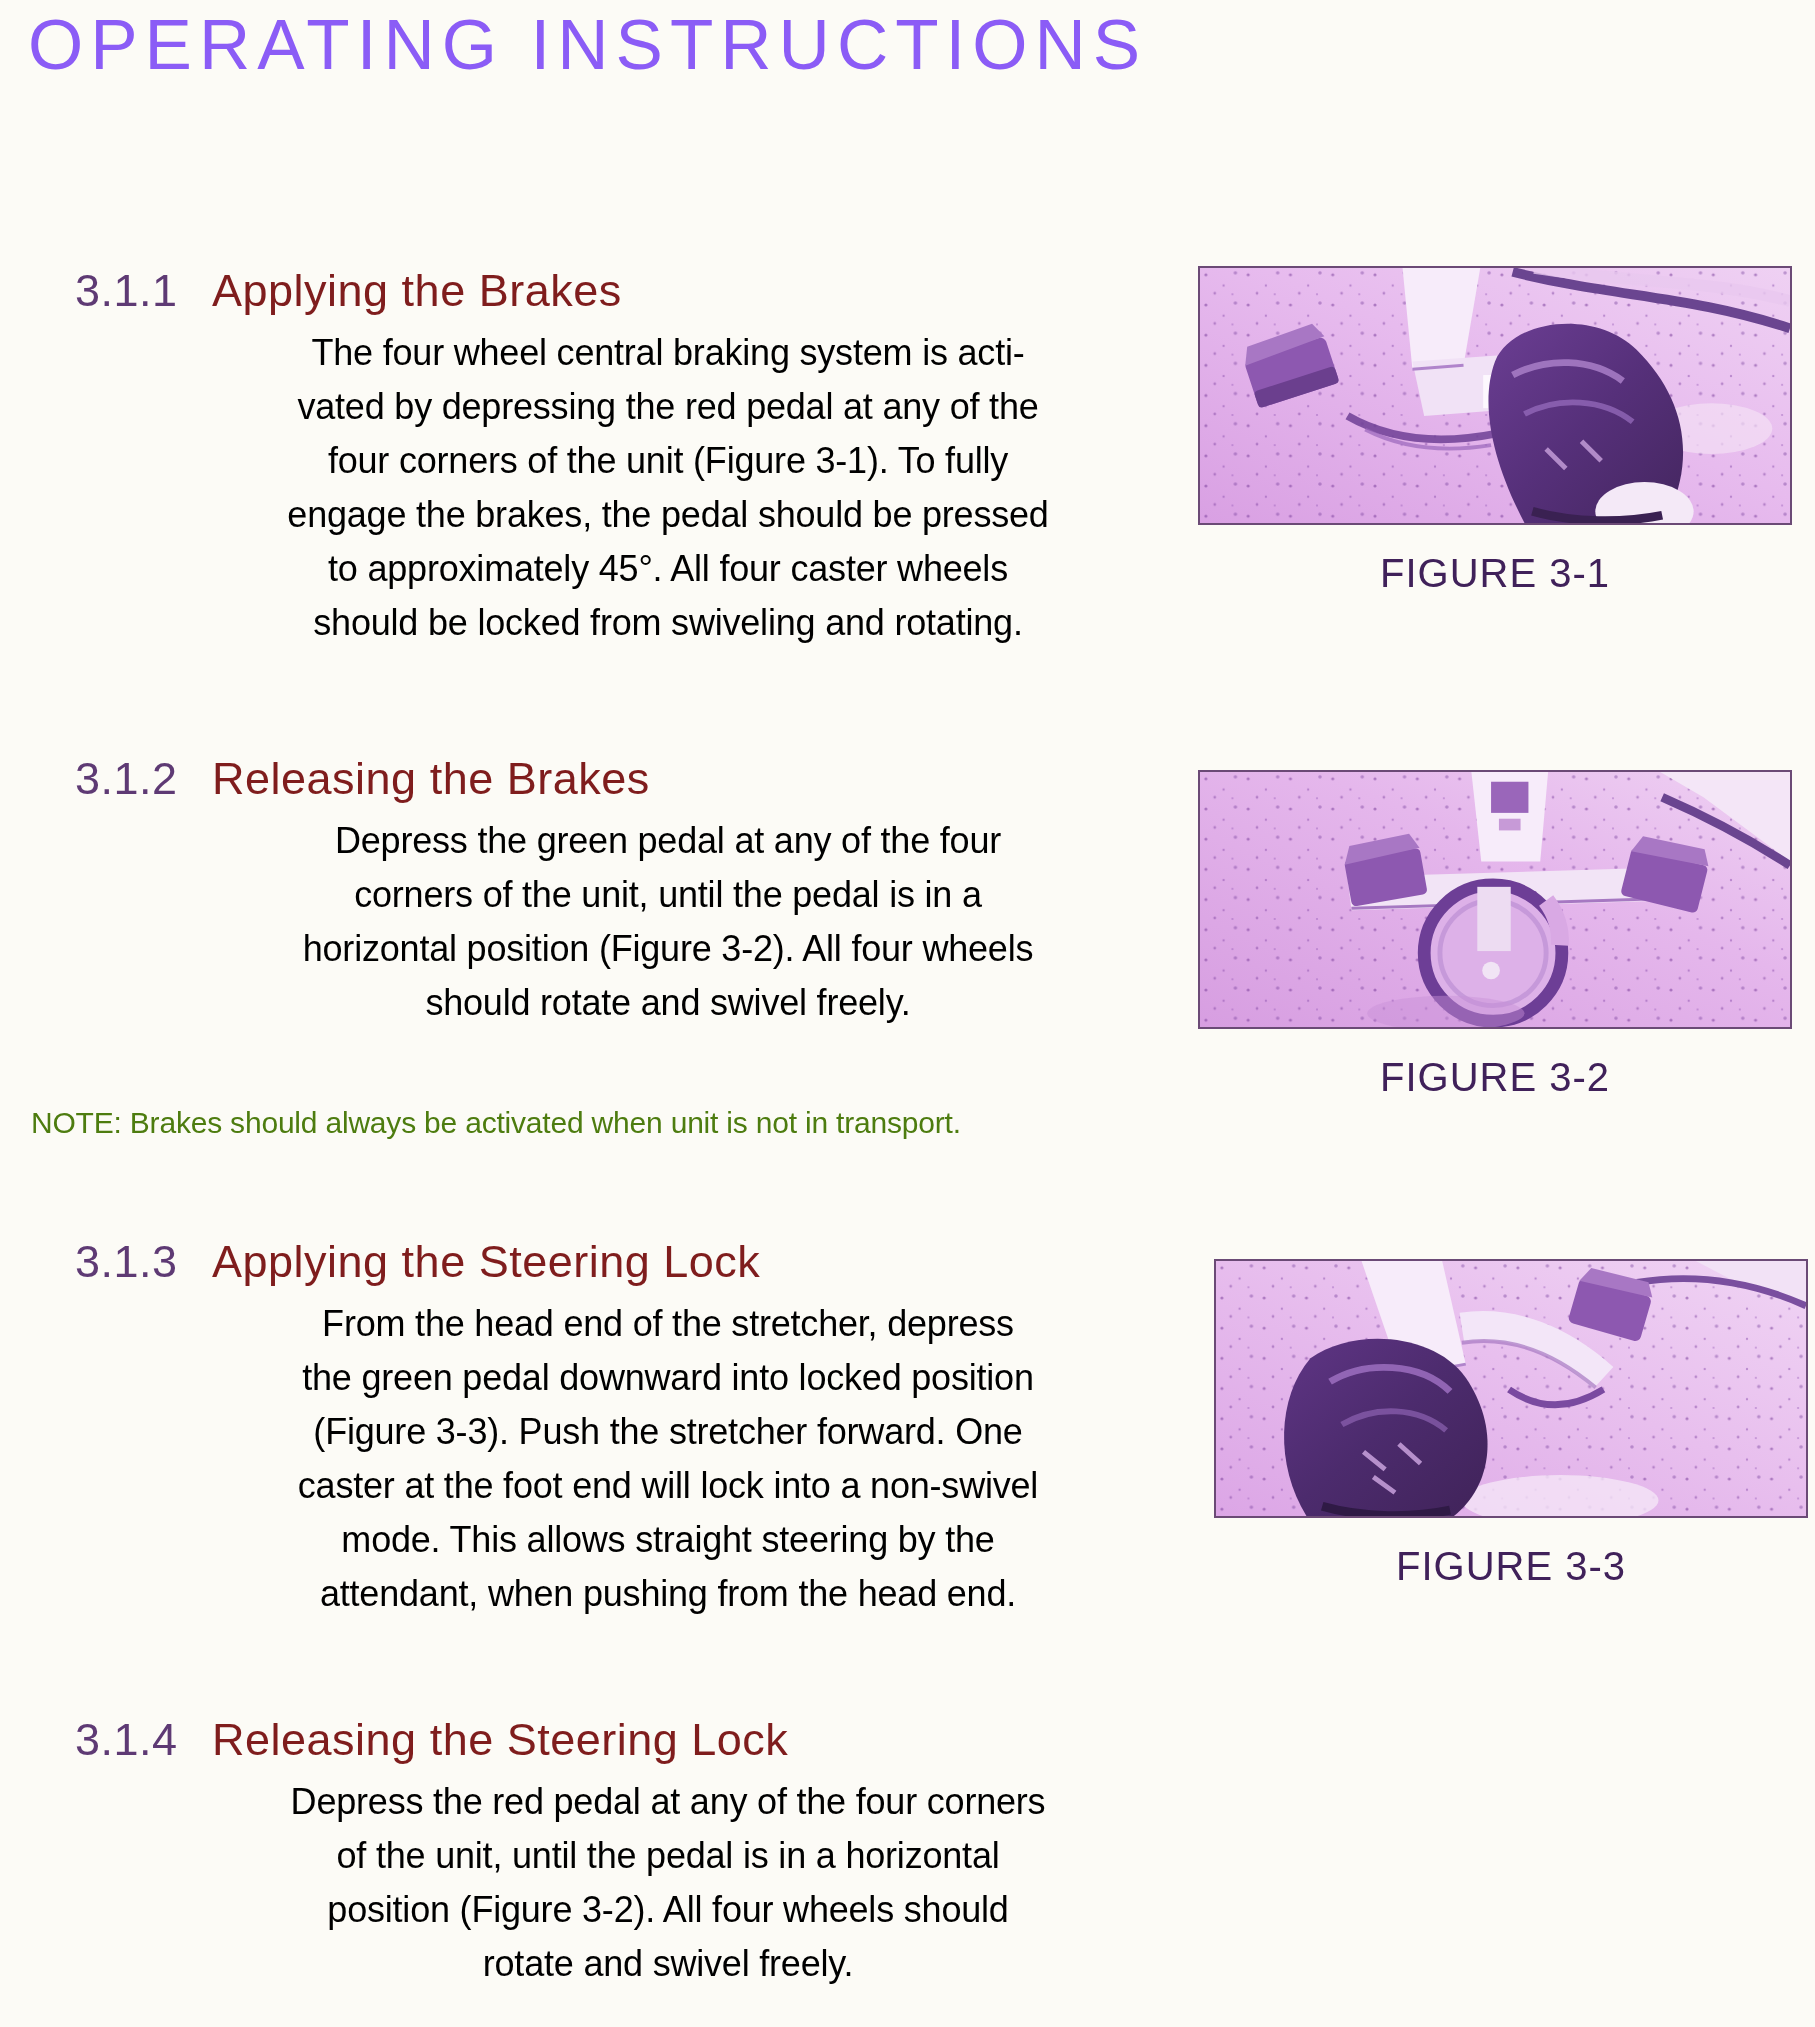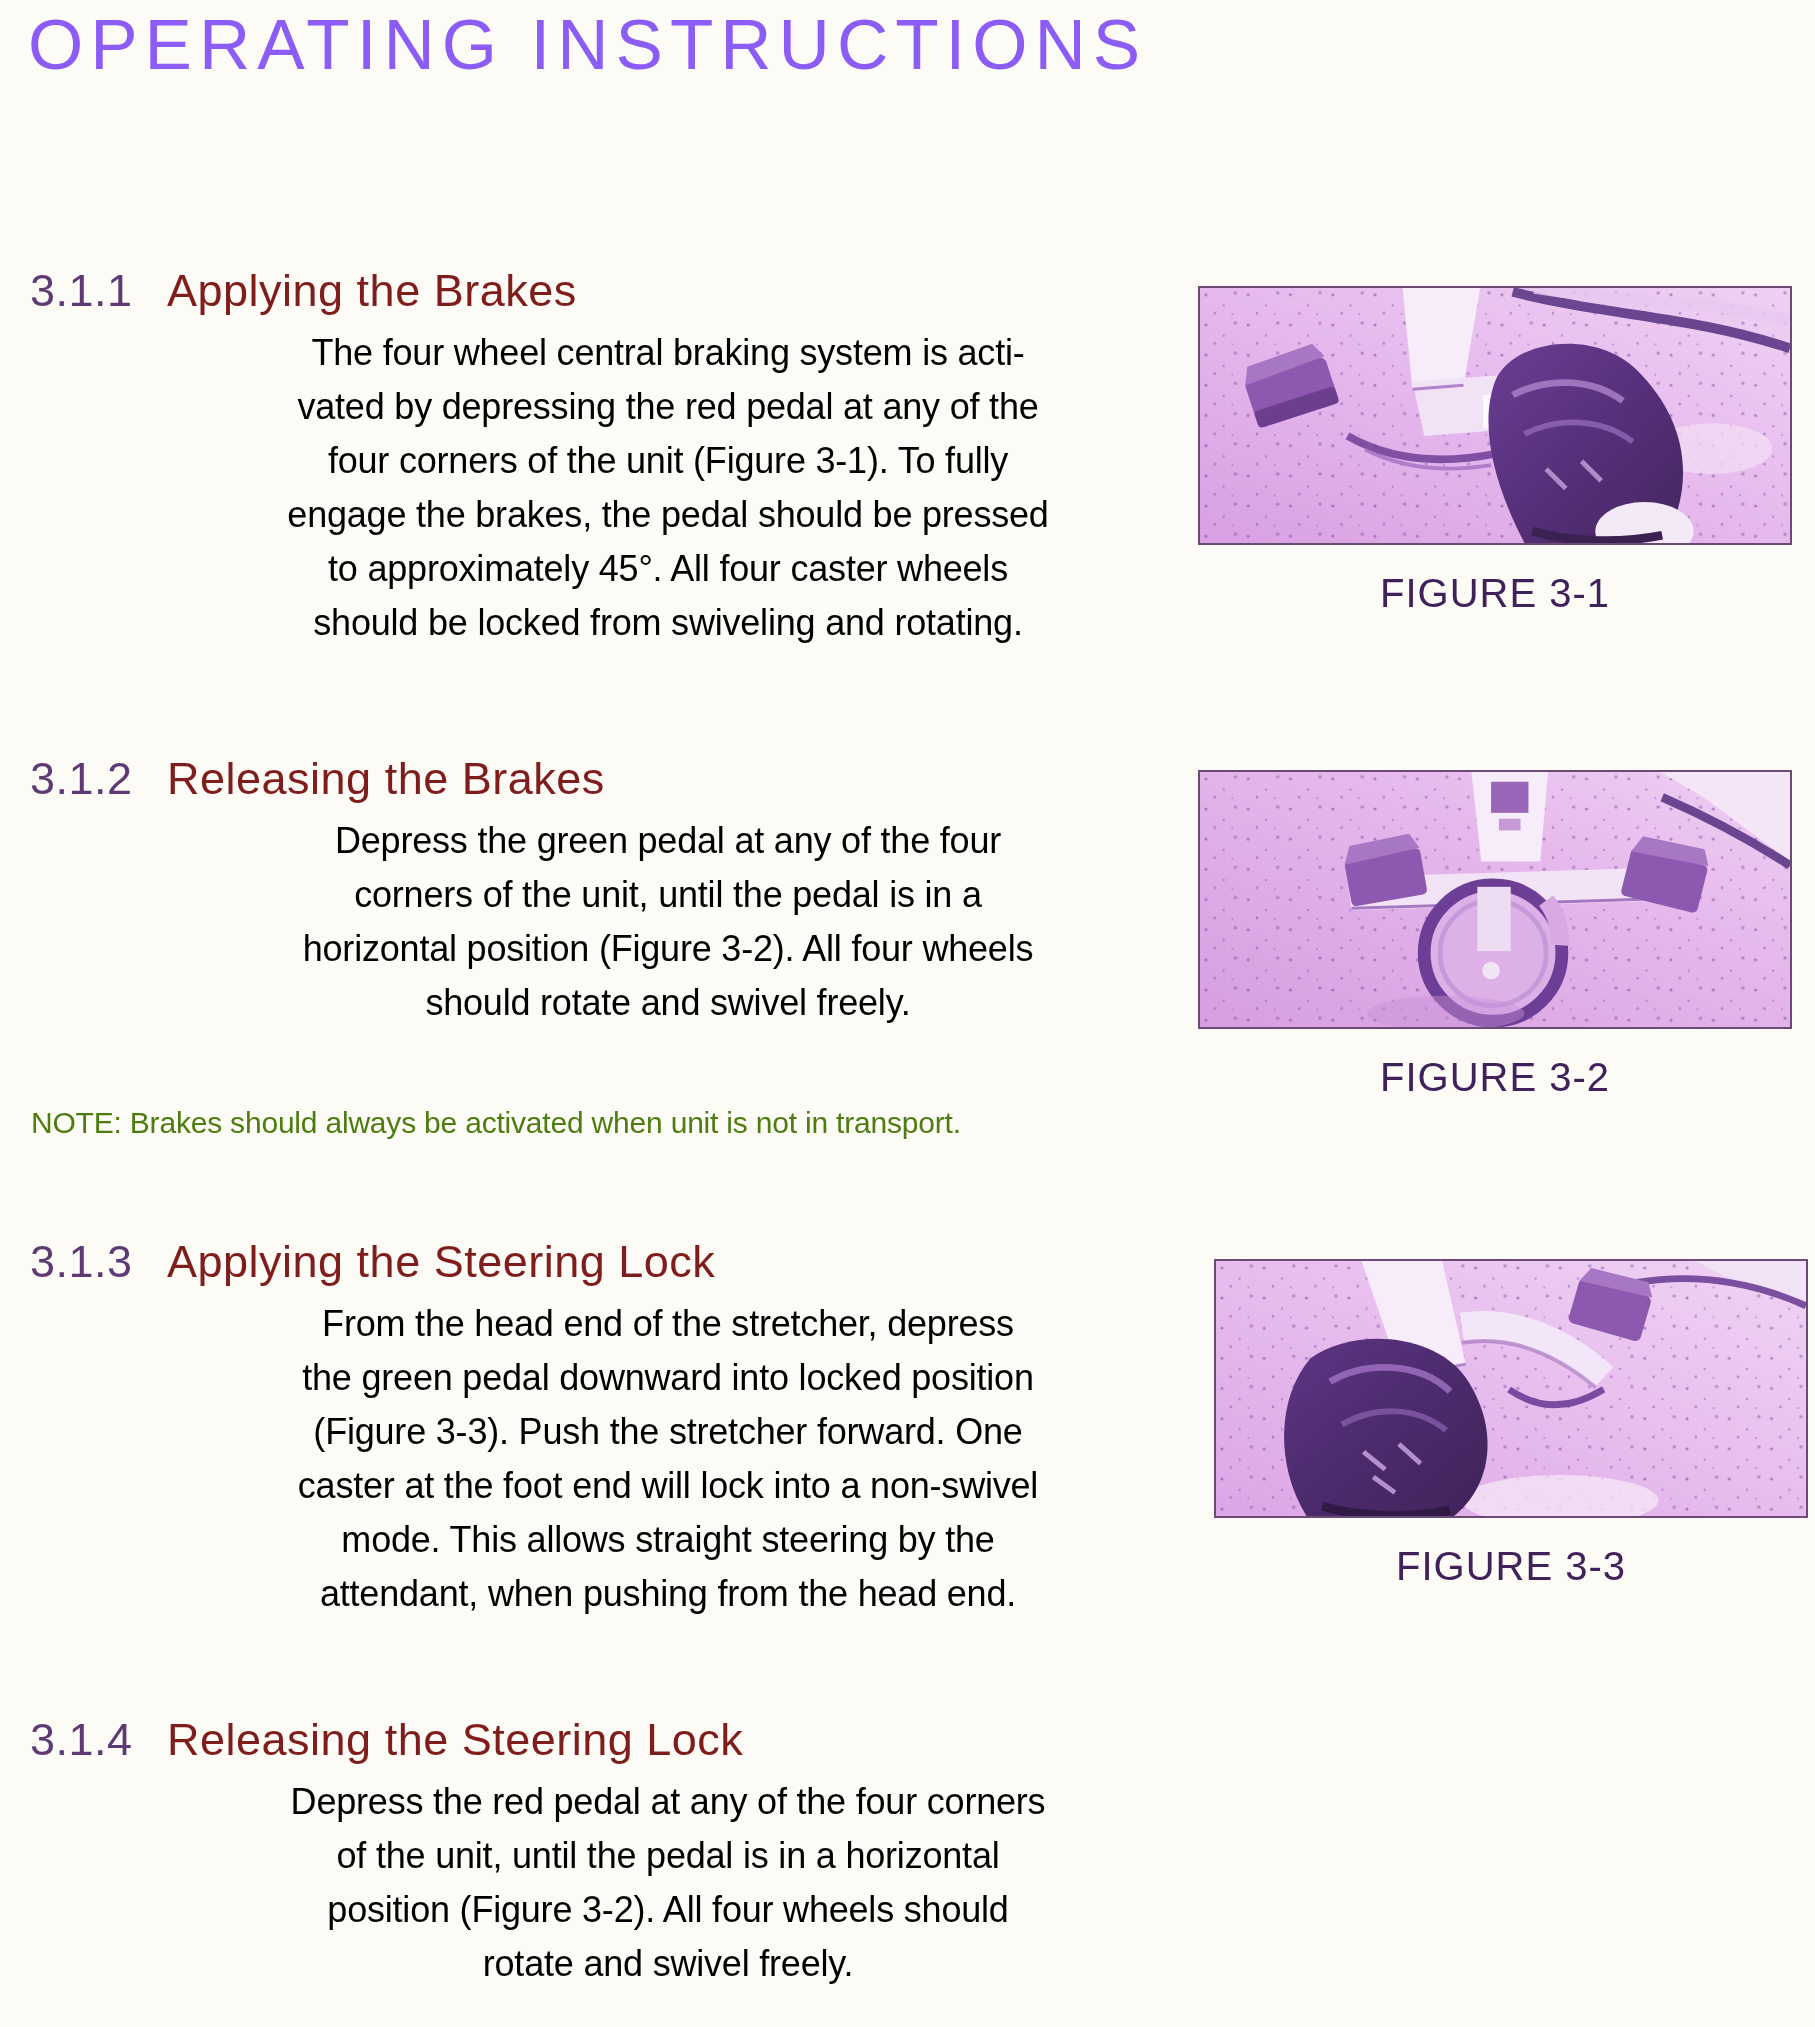--- a/index.html
+++ b/index.html
@@ -23,21 +23,21 @@
   .h2{
     position:absolute;left:28px;top:97px;
     font-size:56px;line-height:1.05;
     letter-spacing:3px;
     color:#48205e;
     font-weight:400;
     white-space:nowrap;
   }
 
   .sec{position:absolute;left:30px;width:1139px;}
-  .sec-head{display:flex;align-items:baseline;}
+  .sec-head{display:flex;align-items:baseline;margin-left:45px;}
   .sec-num{
     width:137px;flex:0 0 137px;
     font-size:45px;color:#5e3a74;letter-spacing:0.5px;
   }
   .sec-title{
     margin:0;font-weight:400;
     font-size:45px;color:#7f1d1d;letter-spacing:0.5px;
     white-space:nowrap;
   }
   .sec-body{
@@ -52,21 +52,21 @@
 
   .note{
     position:absolute;left:31px;top:1105px;
     font-size:30px;line-height:1.2;
     color:#4d7c0f;
     white-space:nowrap;
     letter-spacing:-0.2px;
   }
 
   .figure{position:absolute;left:1198px;width:594px;}
-  .fig-1{top:286px;} .fig-2{top:770px;} .fig-3{top:1243px;}
+  .fig-1{top:266px;} .fig-2{top:770px;} .fig-3{top:1243px;}
   .fig-img{
     width:590px;height:255px;
     border:2px solid #6b4a76;
     display:block;
     background:#e5b5ec;
   }
   .fig-cap{
     margin-top:26px;
     text-align:center;
     font-size:40px;color:#40215a;

